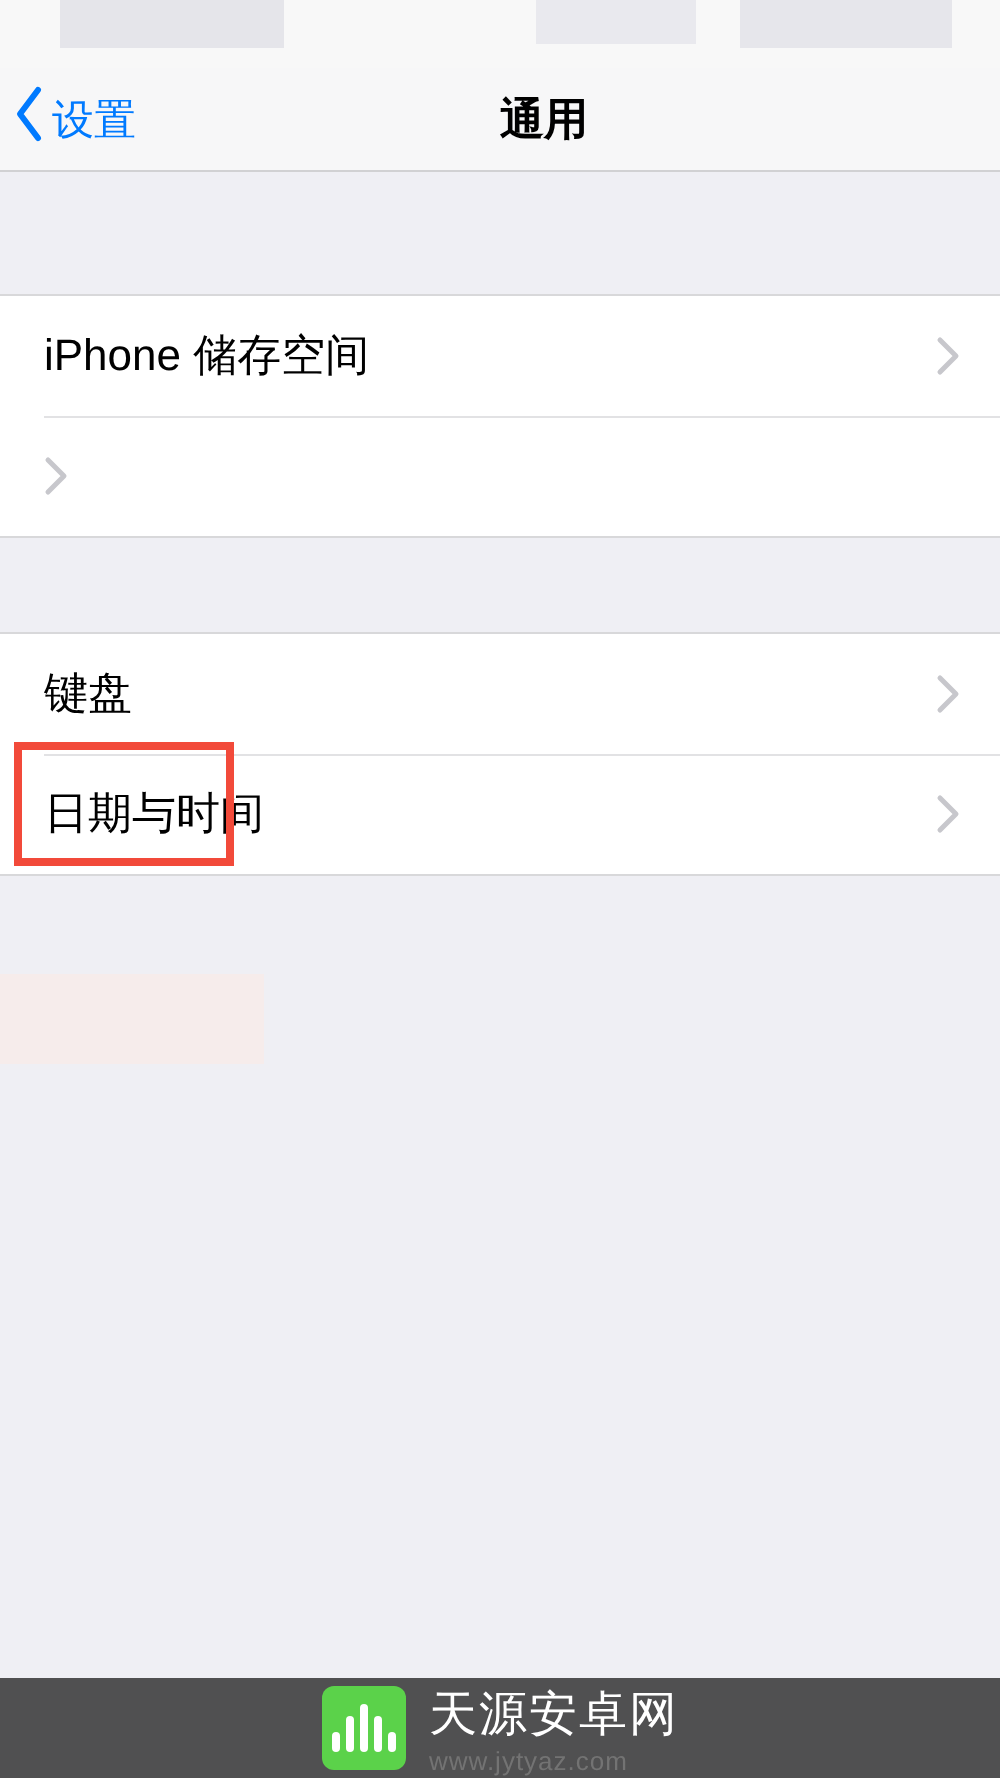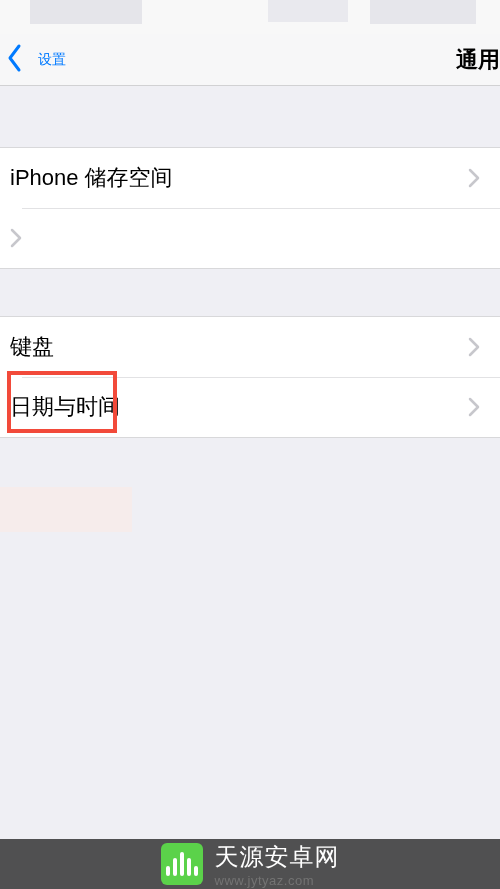--- a/index.html
+++ b/index.html
@@ -33,32 +33,32 @@
       border-bottom: 1px solid #d1d1d3;
       display: flex;
       align-items: center;
       position: relative;
     }
 
     .back {
       display: flex;
       align-items: center;
       padding-left: 6px;
-      gap: 14px;
+      gap: 2px;
       color: #007aff;
-      font-size: 14px;
+      font-size: 21px;
       cursor: pointer;
     }
 
     .back svg { width: 18px; height: 30px; }
 
     .nav-title {
       position: absolute;
       left: 0; right: 0;
-      text-align: right;
+      text-align: center;
       font-size: 22px;
       font-weight: 600;
       color: #000;
       pointer-events: none;
       margin-left: 44px;
     }
 
     .group-spacer {
       height: 61px;
       background: #efeff4;
@@ -67,21 +67,21 @@
     .group {
       background: #fff;
       border-top: 1px solid #d8d8da;
       border-bottom: 1px solid #d8d8da;
     }
 
     .row {
       display: flex;
       align-items: center;
       justify-content: space-between;
-      padding: 0 20px 0 10px;
+      padding: 0 20px 0 22px;
       height: 60px;
       font-size: 22px;
       color: #000;
       position: relative;
       cursor: pointer;
       background: #fff;
     }
 
     .row + .row::before {
       content: "";

